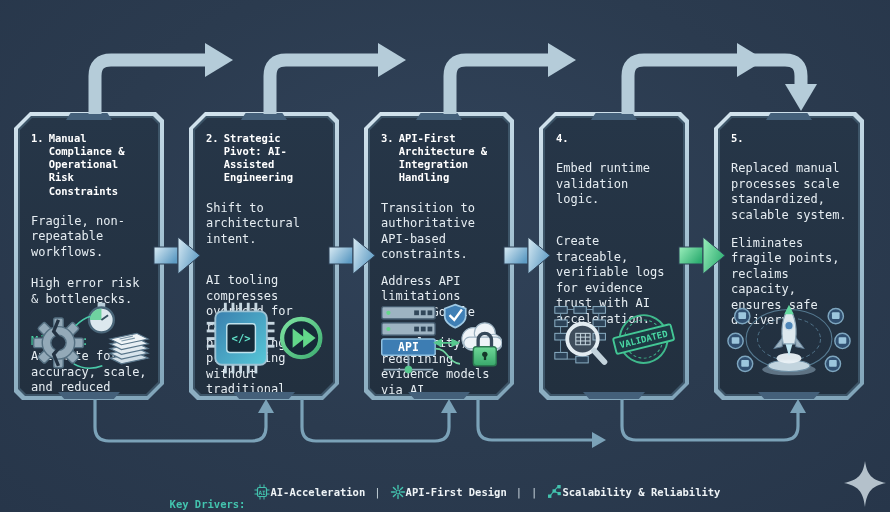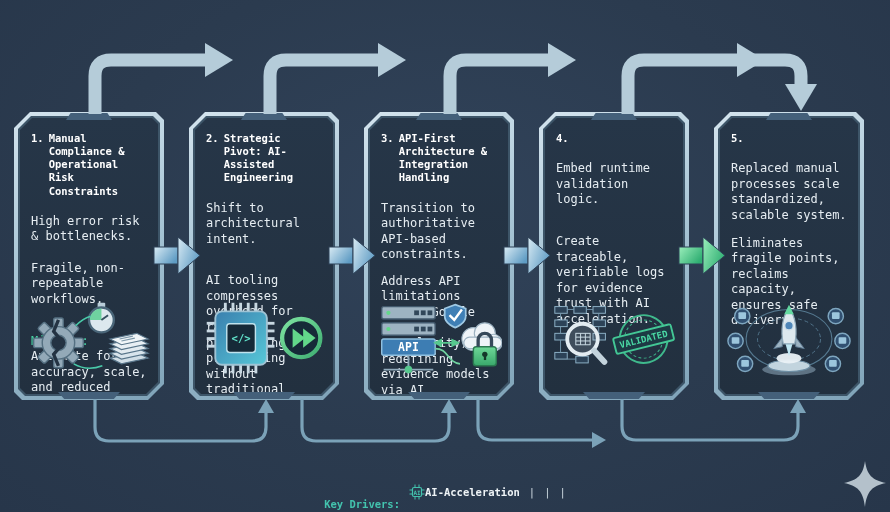--- a/index.html
+++ b/index.html
@@ -52,22 +52,22 @@
 <div id="stage">
 
   <div class="panel" style="left:14px">
     <div class="frame"></div>
     <div class="bevel"></div>
     <div class="body">
       <div class="panel-title">
         <span class="num">1.</span>
         <span>Manual Compliance &amp; Operational Risk Constraints</span>
       </div>
+      <p>Fragile, non-repeatable workflows.</p>
       <p>High error risk &amp; bottlenecks.</p>
-      <p>Fragile, non-repeatable workflows.</p>
       <p class="mt-lg"><span class="accent">Mission:</span> <span>Automate for accuracy, scale, and reduced risk.</span></p>
       <div class="panel-art">
         <svg width="132" height="86" viewBox="0 0 132 86">
           <g>
             <g fill="#93a9b8" stroke="#557082" stroke-width="1.5">
               <rect x="29" y="20" width="10" height="52" rx="2" transform="rotate(0 34 46)"></rect>
               <rect x="29" y="20" width="10" height="52" rx="2" transform="rotate(45 34 46)"></rect>
               <rect x="29" y="20" width="10" height="52" rx="2" transform="rotate(90 34 46)"></rect>
               <rect x="29" y="20" width="10" height="52" rx="2" transform="rotate(135 34 46)"></rect>
               <circle cx="34" cy="46" r="17"></circle>
@@ -402,21 +402,53 @@
           <line x1="0.5" y1="6" x2="3.5" y2="6"></line>
             <line x1="0.5" y1="10" x2="3.5" y2="10"></line>
           <line x1="12.5" y1="6" x2="15.5" y2="6"></line>
             <line x1="12.5" y1="10" x2="15.5" y2="10"></line>
         </g>
         <text x="8" y="10.6" text-anchor="middle" font-size="6" font-weight="bold" fill="#43c3ae" font-family="DejaVu Sans Mono, monospace">AI</text>
       </svg>
       <span>AI-Acceleration</span>
     </span>
     <span class="sep">|</span>
+    <span class="kd-item">
+      <svg width="16" height="16" viewBox="0 0 16 16">
+        <circle cx="8" cy="8" r="2" fill="none" stroke="#43c3ae" stroke-width="1.2"></circle>
+        <g stroke="#43c3ae" stroke-width="1.4" stroke-linecap="round">
+          <line x1="8" y1="1.5" x2="8" y2="4.5"></line>
+            <line x1="8" y1="11.5" x2="8" y2="14.5"></line>
+          <line x1="1.5" y1="8" x2="4.5" y2="8"></line>
+            <line x1="11.5" y1="8" x2="14.5" y2="8"></line>
+          <line x1="3.4" y1="3.4" x2="5.5" y2="5.5"></line>
+            <line x1="10.5" y1="10.5" x2="12.6" y2="12.6"></line>
+          <line x1="12.6" y1="3.4" x2="10.5" y2="5.5"></line>
+            <line x1="5.5" y1="10.5" x2="3.4" y2="12.6"></line>
+        </g>
+      </svg>
+      <span>API-First Design</span>
+    </span>
     <span class="sep">|</span>
     <span class="sep">|</span>
+    <span class="kd-item">
+      <svg width="16" height="16" viewBox="0 0 16 16">
+        <g stroke="#43c3ae" stroke-width="1.1" fill="none">
+          <line x1="4" y1="12" x2="8" y2="7"></line>
+            <line x1="8" y1="7" x2="13" y2="9.5"></line>
+            <line x1="8" y1="7" x2="12" y2="2.5"></line>
+        </g>
+        <g fill="#43c3ae">
+          <rect x="2" y="10.5" width="3.4" height="3.4"></rect>
+            <rect x="6.5" y="5.3" width="3.4" height="3.4"></rect>
+          <rect x="11.3" y="1" width="3.4" height="3.4"></rect>
+            <rect x="11.6" y="8" width="3.2" height="3.2"></rect>
+        </g>
+      </svg>
+      <span>Scalability &amp; Reliability</span>
+    </span>
   </div>
 
   <svg class="sparkle" width="46" height="50" viewBox="0 0 46 50">
     <path d="M23,2 C25,16 30,21 44,24 C30,27 25,32 23,48 C21,32 16,27 2,24 C16,21 21,16 23,2 Z" fill="#b4c1cb"></path>
   </svg>
 
 </div>
 
 </body></html>

